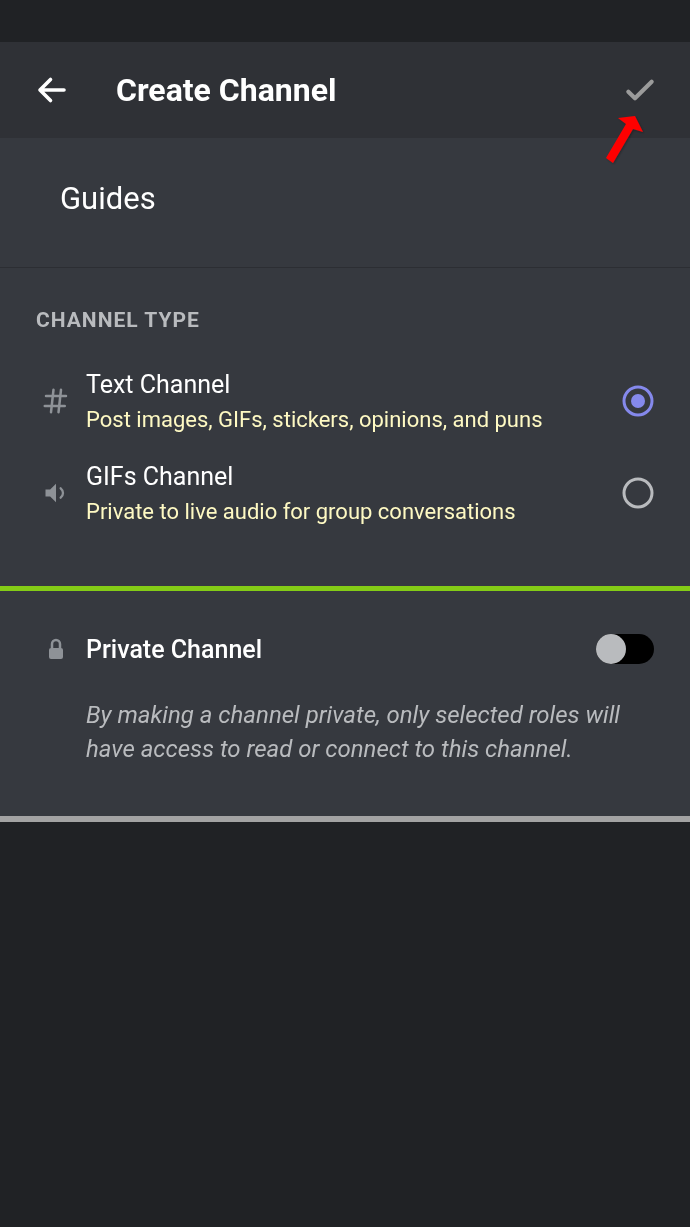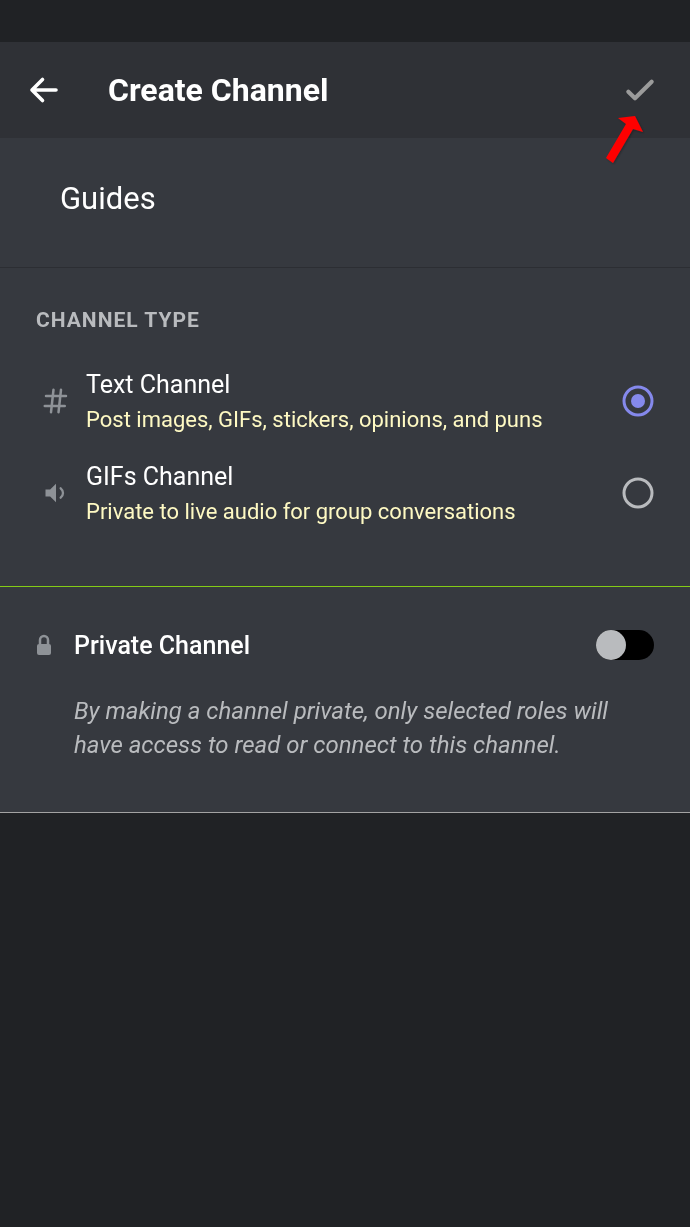--- a/index.html
+++ b/index.html
@@ -16,21 +16,21 @@
     }
     .status-bar {
       height: 42px;
       background: #202225;
     }
     .header {
       height: 96px;
       background: #2f3136;
       display: flex;
       align-items: center;
-      padding: 0 24px;
+      padding: 0 32px;
       position: relative;
     }
     .back-arrow {
       width: 40px;
       height: 40px;
       display: flex;
       align-items: center;
       justify-content: center;
       cursor: pointer;
     }
@@ -69,21 +69,21 @@
       font-weight: 400;
       margin-bottom: 12px;
     }
     .name-value {
       color: #ffffff;
       font-size: 31px;
       font-weight: 400;
     }
     .type-section {
       padding: 40px 36px 32px 36px;
-      border-bottom: 1px solid #84cc16;
+      border-bottom: 5px solid #84cc16;
     }
     .section-heading {
       color: #b9bbbe;
       font-size: 21px;
       font-weight: 700;
       letter-spacing: 1px;
       margin-bottom: 38px;
     }
     .channel-option {
       display: flex;
@@ -113,22 +113,22 @@
       color: #fef9c3;
       font-size: 22px;
       font-weight: 400;
     }
     .radio {
       width: 32px;
       height: 32px;
       flex-shrink: 0;
     }
     .private-section {
-      padding: 38px 36px 50px 24px;
-      border-bottom: 1px solid #a3a3a3;
+      padding: 38px 36px 50px 36px;
+      border-bottom: 6px solid #a3a3a3;
     }
     .private-row {
       display: flex;
       align-items: center;
       margin-bottom: 30px;
     }
     .lock-icon {
       width: 40px;
       height: 40px;
       display: flex;

